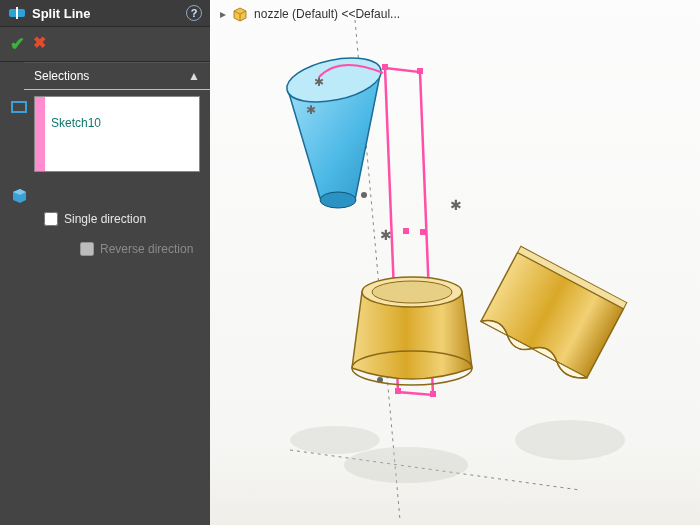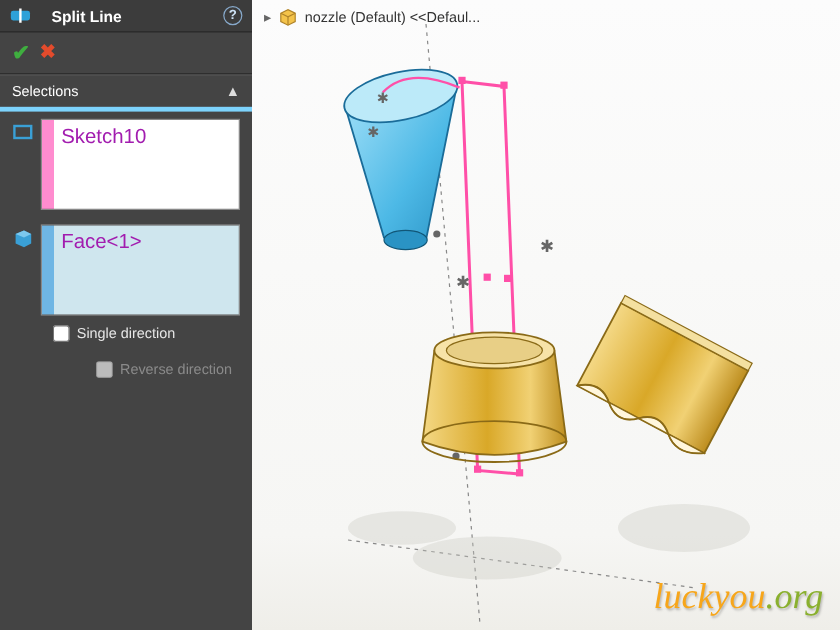--- a/index.html
+++ b/index.html
@@ -20,21 +20,21 @@
     color: #e6e6e6;
     display: flex;
     flex-direction: column;
   }
   .panel-header {
     display: flex;
     align-items: center;
     padding: 4px 8px;
     background: #3c3c3c;
     border-bottom: 1px solid #2a2a2a;
-    gap: 17px;
+    gap: 6px;
   }
   .panel-header .icon-sq {
     width: 18px; height: 18px;
     display: inline-flex; align-items: center; justify-content: center;
   }
   .panel-header .title {
     flex: 1;
     font-weight: 600;
     color: #fff;
     font-size: 13px;
@@ -65,22 +65,23 @@
     font-weight: bold;
   }
   .section-head {
     display: flex;
     align-items: center;
     justify-content: space-between;
     padding: 6px 10px;
     color: #fff;
     font-size: 12px;
     border-top: 1px solid #555;
-    border-bottom: 4px solid #7dd3fc;
+    border-bottom: 1px solid #7dd3fc;
     cursor: pointer;
+    margin-left: 24px;
   }
   .chev {
     font-size: 12px;
     color: #ddd;
   }
   .sel-row {
     display: flex;
     gap: 6px;
     padding: 6px 10px;
   }
@@ -95,23 +96,23 @@
     min-height: 76px;
     border: 1px solid #888;
     display: flex;
   }
   .color-strip {
     width: 10px;
   }
   .sel-content {
     flex: 1;
     background: #fff;
-    color: #a21caf;
-    padding: 4px 6px;
-    font-size: 17px;
+    color: #0f766e;
+    padding: 19px 6px;
+    font-size: 12px;
   }
   .sel-content.face {
     background: #cfe6ee;
   }
   .options {
     padding: 2px 10px 10px 44px;
     display: flex;
     flex-direction: column;
     gap: 16px;
   }
@@ -201,24 +202,20 @@
     </div>
   </div>
 
   <div class="sel-row">
     <span class="sel-icon">
       <svg width="18" height="18" viewBox="0 0 18 18">
         <polygon points="3,6 10,3 16,6 16,14 10,17 3,14" fill="#3aa0d6"></polygon>
         <polygon points="3,6 10,3 16,6 10,9" fill="#7cc8ee"></polygon>
       </svg>
     </span>
-    <div class="selbox">
-      <div class="color-strip" style="background:#6fb6e4"></div>
-      <div class="sel-content face">Face&lt;1&gt;</div>
-    </div>
   </div>
 
   <div class="options">
     <label class="opt">
       <input type="checkbox" style="">
       <span>Single direction</span>
     </label>
     <label class="opt disabled">
       <input type="checkbox" disabled="" style="">
       <span>Reverse direction</span>
@@ -298,16 +295,13 @@
       <path d="M 282 353 Q 298 340 312 353 Q 326 366 340 353 Q 354 340 368 353 Q 382 366 402 353 L 402 353 L 282 353 Z" fill="#fff6dc" stroke="#8a6a17" stroke-width="1"></path>
       <path d="M 282 353 Q 298 340 312 353 Q 326 366 340 353 Q 354 340 368 353 Q 382 366 402 353" fill="none" stroke="#8a6a17" stroke-width="1.5"></path>
     </g>
 
     <text x="170" y="240" fill="#666" font-size="14">✱</text>
     <text x="240" y="210" fill="#666" font-size="14">✱</text>
     <text x="96" y="114" fill="#666" font-size="12">✱</text>
     <text x="104" y="86" fill="#666" font-size="12">✱</text>
   </svg>
 
-  <div class="watermark">
-    <span class="a">luckyou</span><span class="b">.org</span>
-  </div>
 </div>
 
 </body></html>

